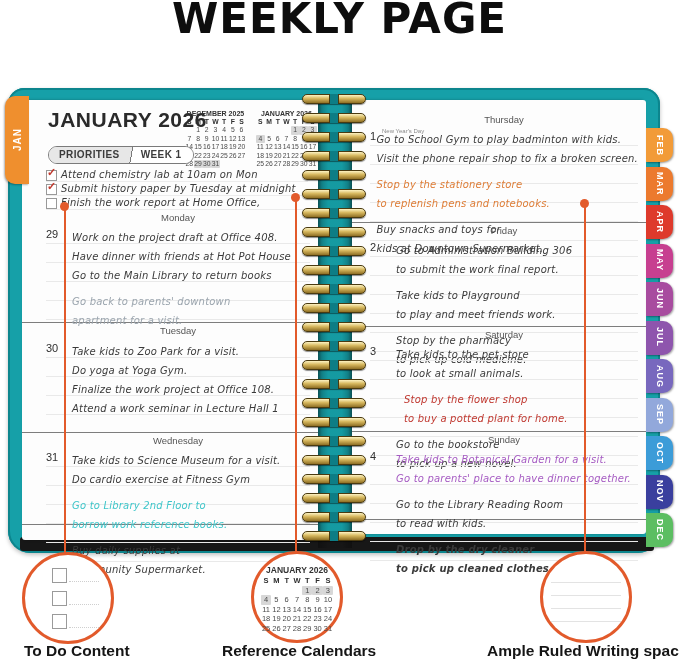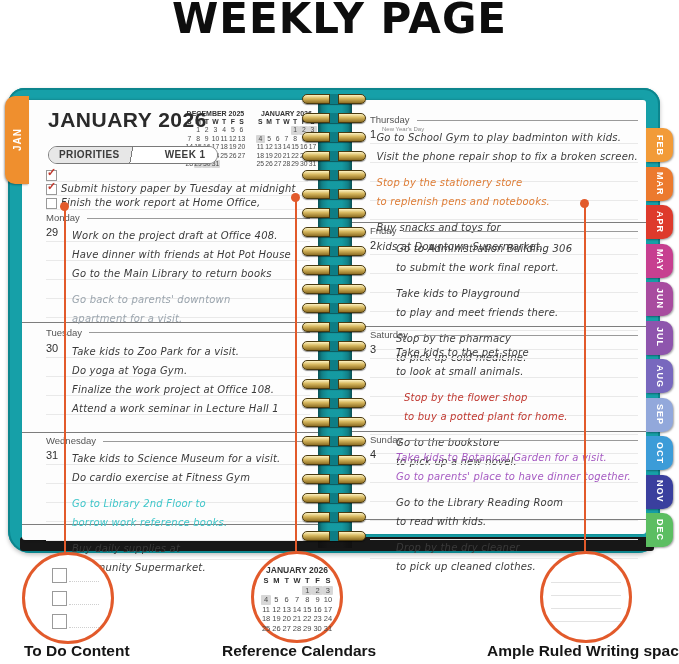--- a/index.html
+++ b/index.html
@@ -36,35 +36,35 @@
   .cal-dec{left:163px;}
   .cal-jan{left:234px;}
   .cal-title{font-size:7px;font-weight:700;color:#333;text-align:center;margin-bottom:1px;white-space:nowrap;}
   .cal-grid{display:grid;grid-template-columns:repeat(7,8.7px);font-size:6.8px;line-height:8.4px;text-align:center;color:#4a4a4a;}
   .cal-dow{font-weight:700;color:#2e2e2e;}
   .cal-day.hi{background:#d7d7d7;border-radius:1px;}
 
   .pill{position:absolute;left:26px;top:46px;display:inline-flex;align-items:stretch;border:1.5px solid #7a7a7a;border-radius:9px;overflow:hidden;background:#fff;height:16px;font-size:10px;font-weight:700;letter-spacing:.4px;color:#3c3c3c;}
   .seg-a{background:#e7e7e7;padding:2px 6px 0 10px;}
   .slash{width:11px;background:linear-gradient(100deg,#e7e7e7 45%,#7a7a7a 45%,#7a7a7a 52%,#ffffff 52%);}
-  .seg-b{padding:2px 12px 0 4px;background:#fff;margin-left:24px;}
+  .seg-b{padding:2px 12px 0 4px;background:#fff;}
 
   .todo-list{position:absolute;left:24px;top:68px;width:262px;background:repeating-linear-gradient(to bottom,transparent 0 13px,#ececec 13px 14px);}
   .todo-row{display:flex;align-items:flex-start;height:14px;}
   .todo-box{position:relative;width:9px;height:9px;border:1px solid #999;margin:2px 4px 0 0;flex:0 0 auto;background:#fff;}
   .todo-mark{position:absolute;left:0px;top:-5px;font-size:11px;font-weight:700;}
   .todo-text{font-size:10px;line-height:13px;white-space:nowrap;color:#3a3a3a;}
 
   
   .days{position:absolute;left:0;right:0;}
   .days-left{top:110px;}
   .days-right{top:12px;}
   .day{box-sizing:border-box;border-bottom:1px solid #7d7d7d;display:flex;flex-direction:column;padding:0 8px 0 24px;}
   .days-right .day{padding-left:18px;}
-  .day-head{display:flex;align-items:center;height:14px;padding-top:2px;}
+  .day-head{display:flex;align-items:center;height:14px;padding-top:2px;flex-direction:column;}
   .day-name{font-size:9.5px;color:#555;}
   .day-rule{flex:1;border-top:1px solid #9a9a9a;margin-left:7px;margin-top:1px;}
   .day-body{flex:1;display:flex;background:repeating-linear-gradient(to bottom,transparent 0 18px,#e9e9e9 18px 19px);}
   .day-date{width:26px;font-size:11px;color:#2f2f2f;padding-top:3px;position:relative;}
   .day-note{position:absolute;left:12px;top:1px;font-size:6px;color:#8a8a8a;white-space:nowrap;}
   .entries{flex:1;padding-top:3px;overflow:visible;}
   .entry + .entry{margin-top:7px;}
   .line{font-size:10px;line-height:19px;white-space:nowrap;transform-origin:0 50%;}
   .hand{font-family:"DejaVu Sans",sans-serif;font-style:italic;letter-spacing:.2px;}
   .ann-line{position:absolute;width:2px;background:#E25A2B;z-index:10;}
@@ -233,20 +233,21 @@
       <span class="seg-a">PRIORITIES</span>
       <span class="slash"></span>
       <span class="seg-b">WEEK 1</span>
     </div>
 
     <div class="todo-list">
         <div class="todo-row">
           <span class="todo-box">
             <span class="todo-mark" style="color: rgb(193, 58, 47);">✓</span>
           </span>
+          <span class="todo-text hand">Attend chemistry lab at 10am on Mon</span>
         </div>
         <div class="todo-row">
           <span class="todo-box">
             <span class="todo-mark" style="color: rgb(193, 58, 47);">✓</span>
           </span>
           <span class="todo-text hand">Submit history paper by Tuesday at midnight</span>
         </div>
         <div class="todo-row">
           <span class="todo-box"></span>
           <span class="todo-text hand">Finish the work report at Home Office,</span>
@@ -348,21 +349,21 @@
           </div>
           <div class="day-body">
             <div class="day-date">2</div>
             <div class="entries">
               <div class="entry" style="color: rgb(58, 58, 58);">
                 <div class="line hand">Go to Administration Building 306</div>
                 <div class="line hand">to submit the work final report.</div>
               </div>
               <div class="entry" style="color: rgb(58, 58, 58);">
                 <div class="line hand">Take kids to Playground</div>
-                <div class="line hand">to play and meet friends there.</div>
+                <div class="line hand">to play and meet friends work.</div>
               </div>
               <div class="entry" style="color: rgb(58, 58, 58);">
                 <div class="line hand">Stop by the pharmacy</div>
                 <div class="line hand">to pick up cold medicine.</div>
               </div>
             </div>
           </div>
         </div>
         <div class="day" style="height: 105px; justify-content: space-between;">
           <div class="day-head">
@@ -396,21 +397,21 @@
             <div class="day-date">4</div>
             <div class="entries">
               <div class="entry" style="color: rgb(165, 90, 194);">
                 <div class="line hand">Take kids to Botanical Garden for a visit.</div>
                 <div class="line hand">Go to parents' place to have dinner together.</div>
               </div>
               <div class="entry" style="color: rgb(58, 58, 58);">
                 <div class="line hand">Go to the Library Reading Room</div>
                 <div class="line hand">to read with kids.</div>
               </div>
-              <div class="entry" style="color: rgb(58, 58, 58);">
+              <div class="entry" style="color: rgb(58, 58, 58); font-weight: bold;">
                 <div class="line hand">Drop by the dry cleaner</div>
                 <div class="line hand">to pick up cleaned clothes.</div>
               </div>
             </div>
           </div>
         </div>
       </div>
   </div>
 
   <div class="spine-shadow"></div>

